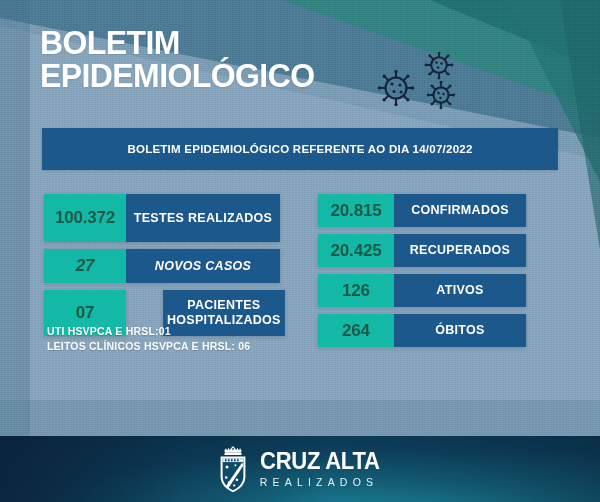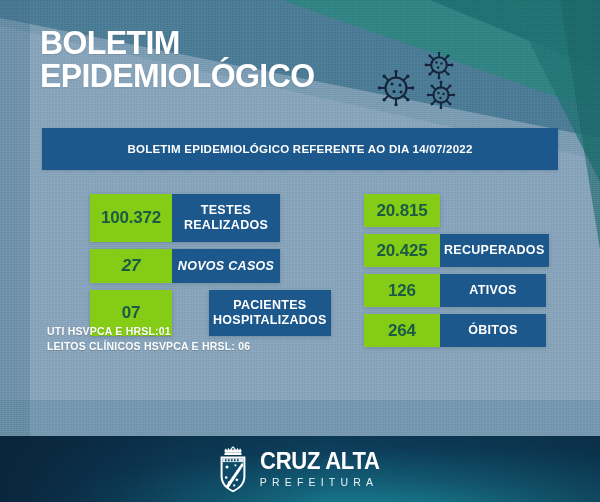--- a/index.html
+++ b/index.html
@@ -45,35 +45,34 @@
     box-shadow:0 1px 3px rgba(0,0,0,.13);
   }
   .banner-text {
     color:#fff; font-size:11.5px; font-weight:700; letter-spacing:.25px;
     white-space:nowrap;
   }
 
   
   .col { position:absolute; }
   .col-left  { left:44px;  top:194px; width:236px; }
-  .col-right { left:318px; top:194px; width:228px; }
+  .col-right { left:318px; top:194px; width:208px; }
 
   .stat-row {
     display:flex; align-items:stretch; margin-bottom:7px;
     filter:drop-shadow(0 1px 2px rgba(0,0,0,.16));
   }
   .stat-num {
-    background:#84cc16;
+    background:#14b8a6;
     display:flex; align-items:center; justify-content:center;
     color:#1b5b46;
     font-weight:700;
     font-size:17px;
     letter-spacing:-.2px;
     flex:0 0 auto;
-    margin-left:46px;
   }
   .stat-lbl {
     background:#1d588c;
     color:#fff;
     display:flex; align-items:center; justify-content:center;
     text-align:center;
     font-weight:700;
     font-size:12.5px;
     letter-spacing:.3px;
     line-height:1.18;
@@ -249,20 +248,21 @@
     </div>
     <div class="stat-row r3">
       <div class="stat-num">07</div>
       <div class="stat-lbl">PACIENTES HOSPITALIZADOS</div>
     </div>
   </div>
 
   <div class="col col-right">
     <div class="stat-row r1">
       <div class="stat-num">20.815</div>
+      <div class="stat-lbl">CONFIRMADOS</div>
     </div>
     <div class="stat-row r2">
       <div class="stat-num">20.425</div>
       <div class="stat-lbl">RECUPERADOS</div>
     </div>
     <div class="stat-row r3">
       <div class="stat-num">126</div>
       <div class="stat-lbl">ATIVOS</div>
     </div>
     <div class="stat-row r4">
@@ -302,18 +302,18 @@
           <circle cx="21.8" cy="26.4" r="1.4" fill="#ffffff"></circle>
           <path d="M9.6 31.0 l2.2 1.0 -1.0 2.1 -2.1 -1.0z" fill="#ffffff"></path>
           <path d="M20.0 33.4 l2.3 0.7 -0.6 2.2 -2.2 -0.7z" fill="#ffffff"></path>
           <circle cx="13.2" cy="37.6" r="1.3" fill="#ffffff"></circle>
           <circle cx="18.2" cy="40.4" r="1.1" fill="#ffffff"></circle>
           <circle cx="19.4" cy="20.2" r="1.0" fill="#ffffff"></circle>
         </g>
       </svg>
       <div class="brand">
         <div class="brand-main">CRUZ ALTA</div>
-        <div class="brand-sub">PREFEITURA</div>
+        <div class="brand-sub">REALIZADOS</div>
       </div>
     </div>
   </div>
 
 </div>
 
 </body></html>

